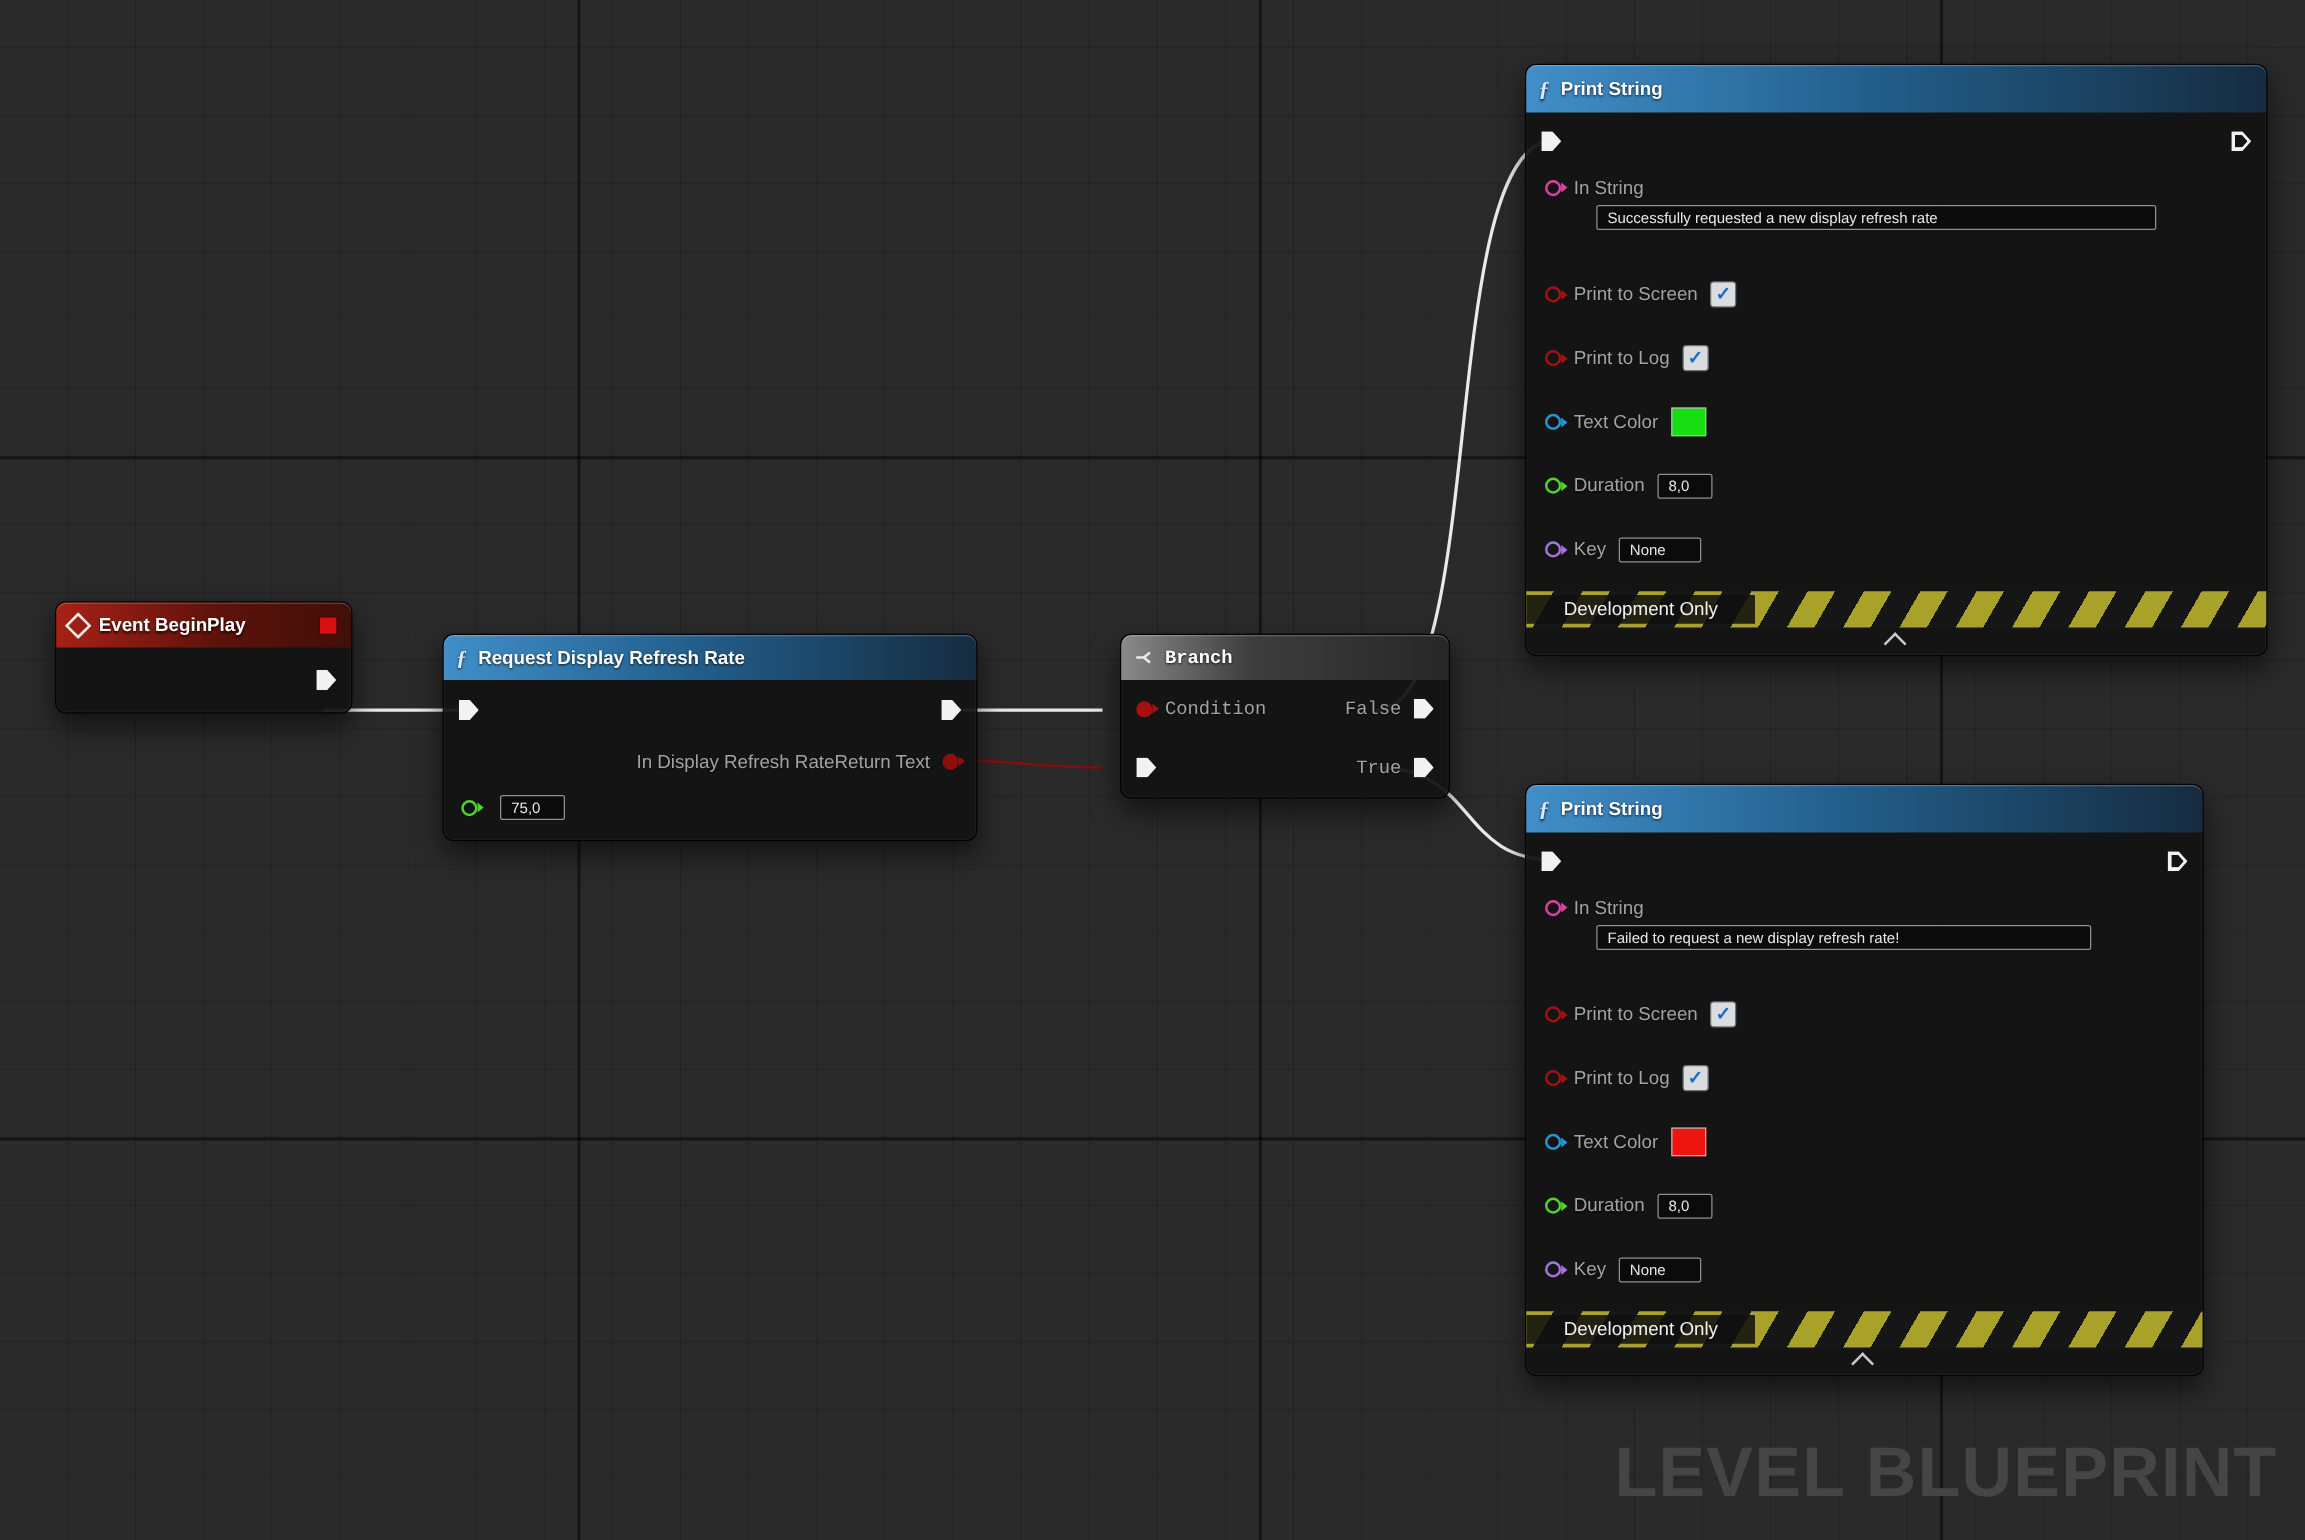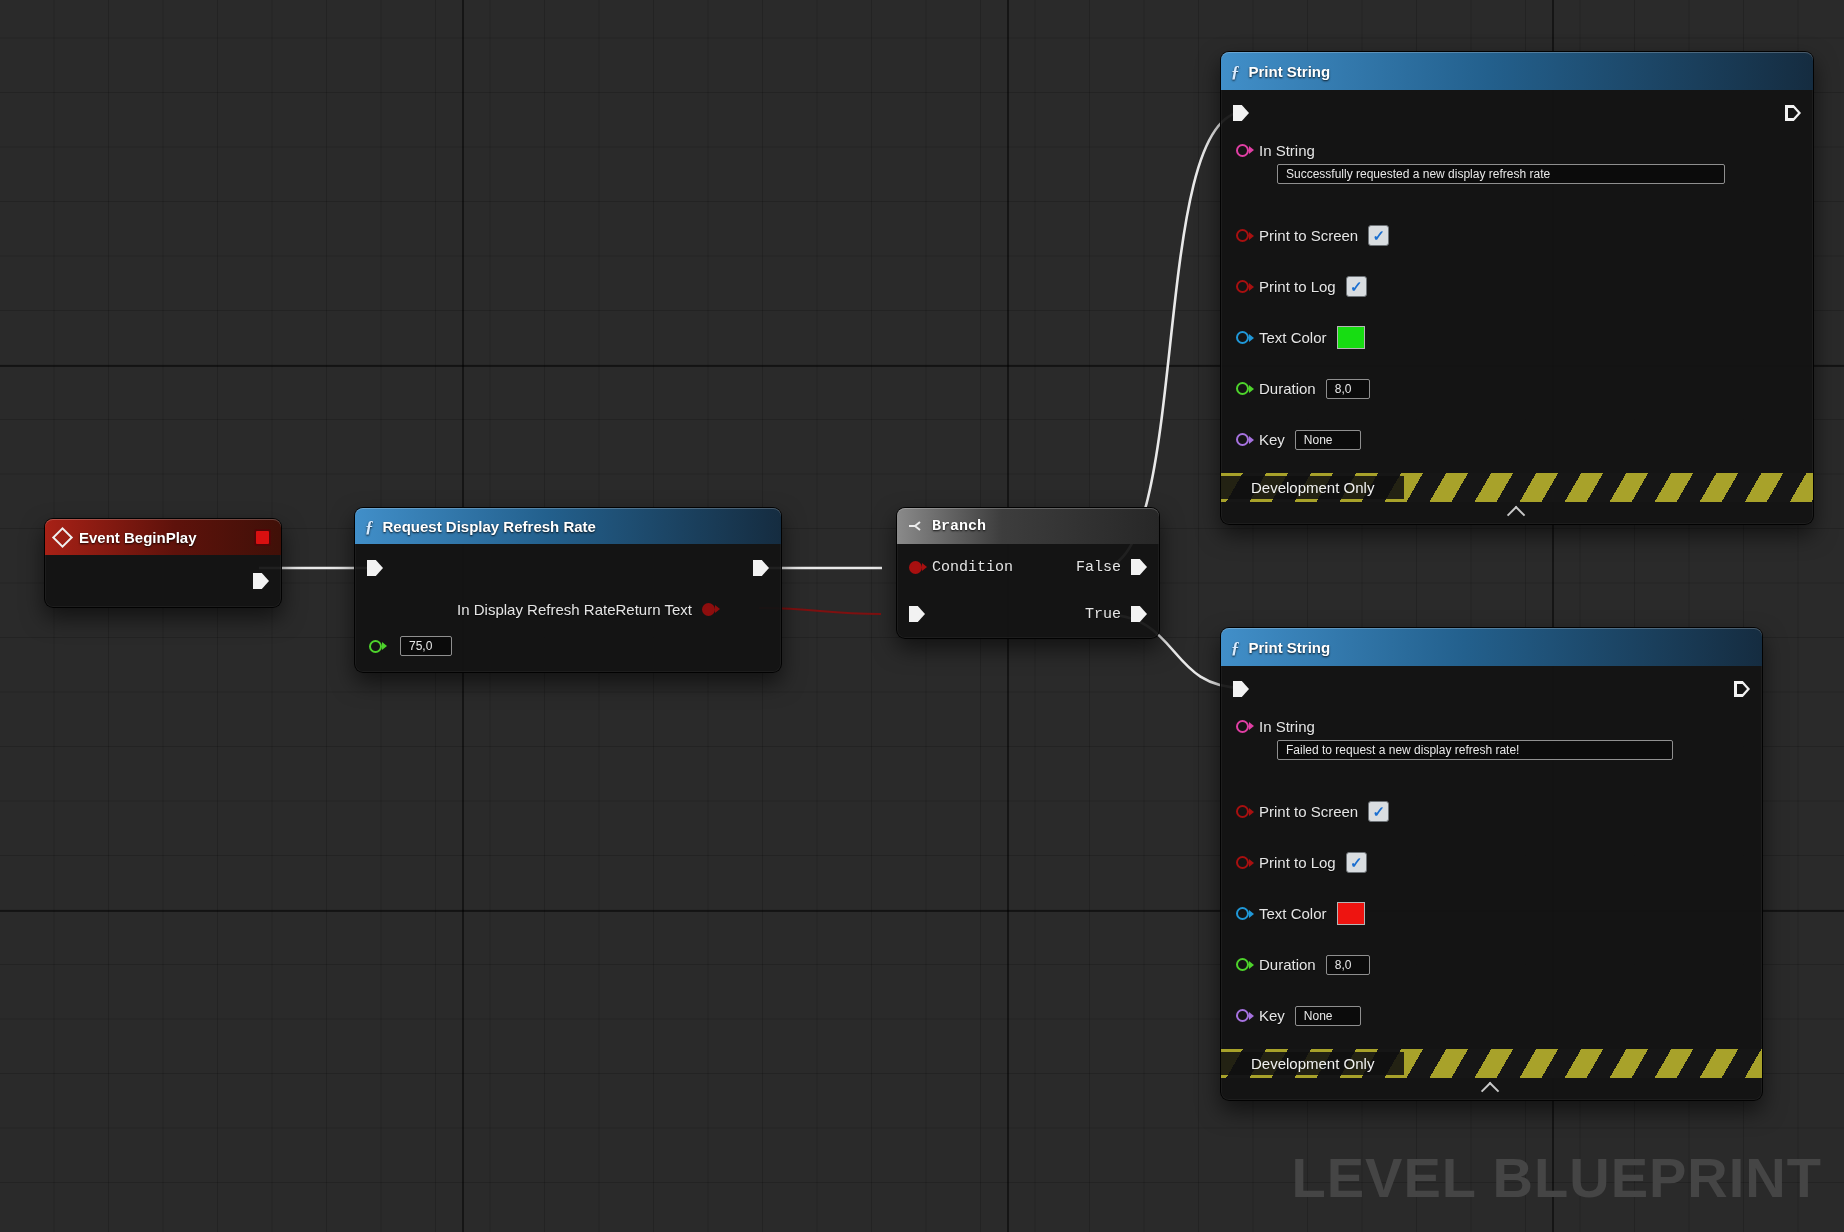--- a/index.html
+++ b/index.html
@@ -51,41 +51,41 @@
   .pin::after{content:"";position:absolute;left:11px;top:0.5px;width:0;height:0;
     border-left:5px solid currentColor;border-top:4px solid transparent;border-bottom:4px solid transparent;}
   .pin.filled{background:currentColor;}
   .pin-green{color:#4ed32c;}
   .pin-red{color:#a81010;}
   .pin-darkred{color:#8e0e0e;}
   .pin-magenta{color:#e03fa4;}
   .pin-blue{color:#2098d8;}
   .pin-purple{color:#a672df;}
 
-  .plabel{font-size:15px;color:#e5e5e5;margin-left:10px;text-shadow:0 1px 1px rgba(0,0,0,0.6);}
+  .plabel{font-size:15px;color:#a3a3a3;margin-left:10px;text-shadow:0 1px 1px rgba(0,0,0,0.6);}
   .plabel.right{margin-left:0;margin-right:10px;}
 
   .text-input{background:rgba(8,8,8,0.72);border:1px solid #8f8f8f;border-radius:2px;
     padding:2px 8px;font-size:12px;color:#e8e8e8;white-space:nowrap;overflow:hidden;display:inline-block;}
 
   .checkbox{width:19px;height:19px;margin-left:10px;background:#d9dde0;border:1px solid #6d7276;
     border-radius:3px;display:inline-flex;align-items:center;justify-content:center;flex:0 0 auto;}
   .checkbox::after{content:"✓";color:#1b6fd0;font-size:15px;font-weight:bold;line-height:1;}
 
   .color-swatch{width:26px;height:21px;margin-left:10px;border:1px solid #b5b5b5;display:inline-block;flex:0 0 auto;}
 
   
-  #node-beginplay{left:44px;top:518px;width:236px;height:88px;}
+  #node-beginplay{left:44px;top:481px;width:236px;height:88px;}
   #node-beginplay .body-row{height:52px;}
   .event-icon{width:11px;height:11px;border:2px solid #efefef;transform:rotate(45deg);display:inline-block;}
   .event-badge{width:13px;height:13px;margin-left:auto;background:#d81010;border:2px solid #4f0707;border-radius:3px;display:inline-block;}
 
   #node-request{left:354px;top:507px;width:426px;height:164px;}
   #node-request .exec-row{height:48px;justify-content:space-between;}
-  #node-request .row2{height:34px;justify-content:center;padding:0 14px;}
+  #node-request .row2{height:34px;justify-content:flex-end;padding:0 14px;}
   #node-request .row3{height:40px;padding-left:14px;}
   #node-request .row3 .text-input{margin-left:18px;width:34px;}
 
   .fn-icon{font-family:"Liberation Serif",serif;font-style:italic;font-weight:bold;
     font-size:17px;color:#d9ecff;line-height:1;}
 
   #node-branch{left:896px;top:507px;width:262px;height:130px;font-family:Liberation Mono, monospace;}
   #node-branch .exec-row{height:48px;justify-content:space-between;}
   #node-branch .row2{height:46px;justify-content:space-between;padding:0 12px;}
   .pin-side{display:flex;align-items:center;}

